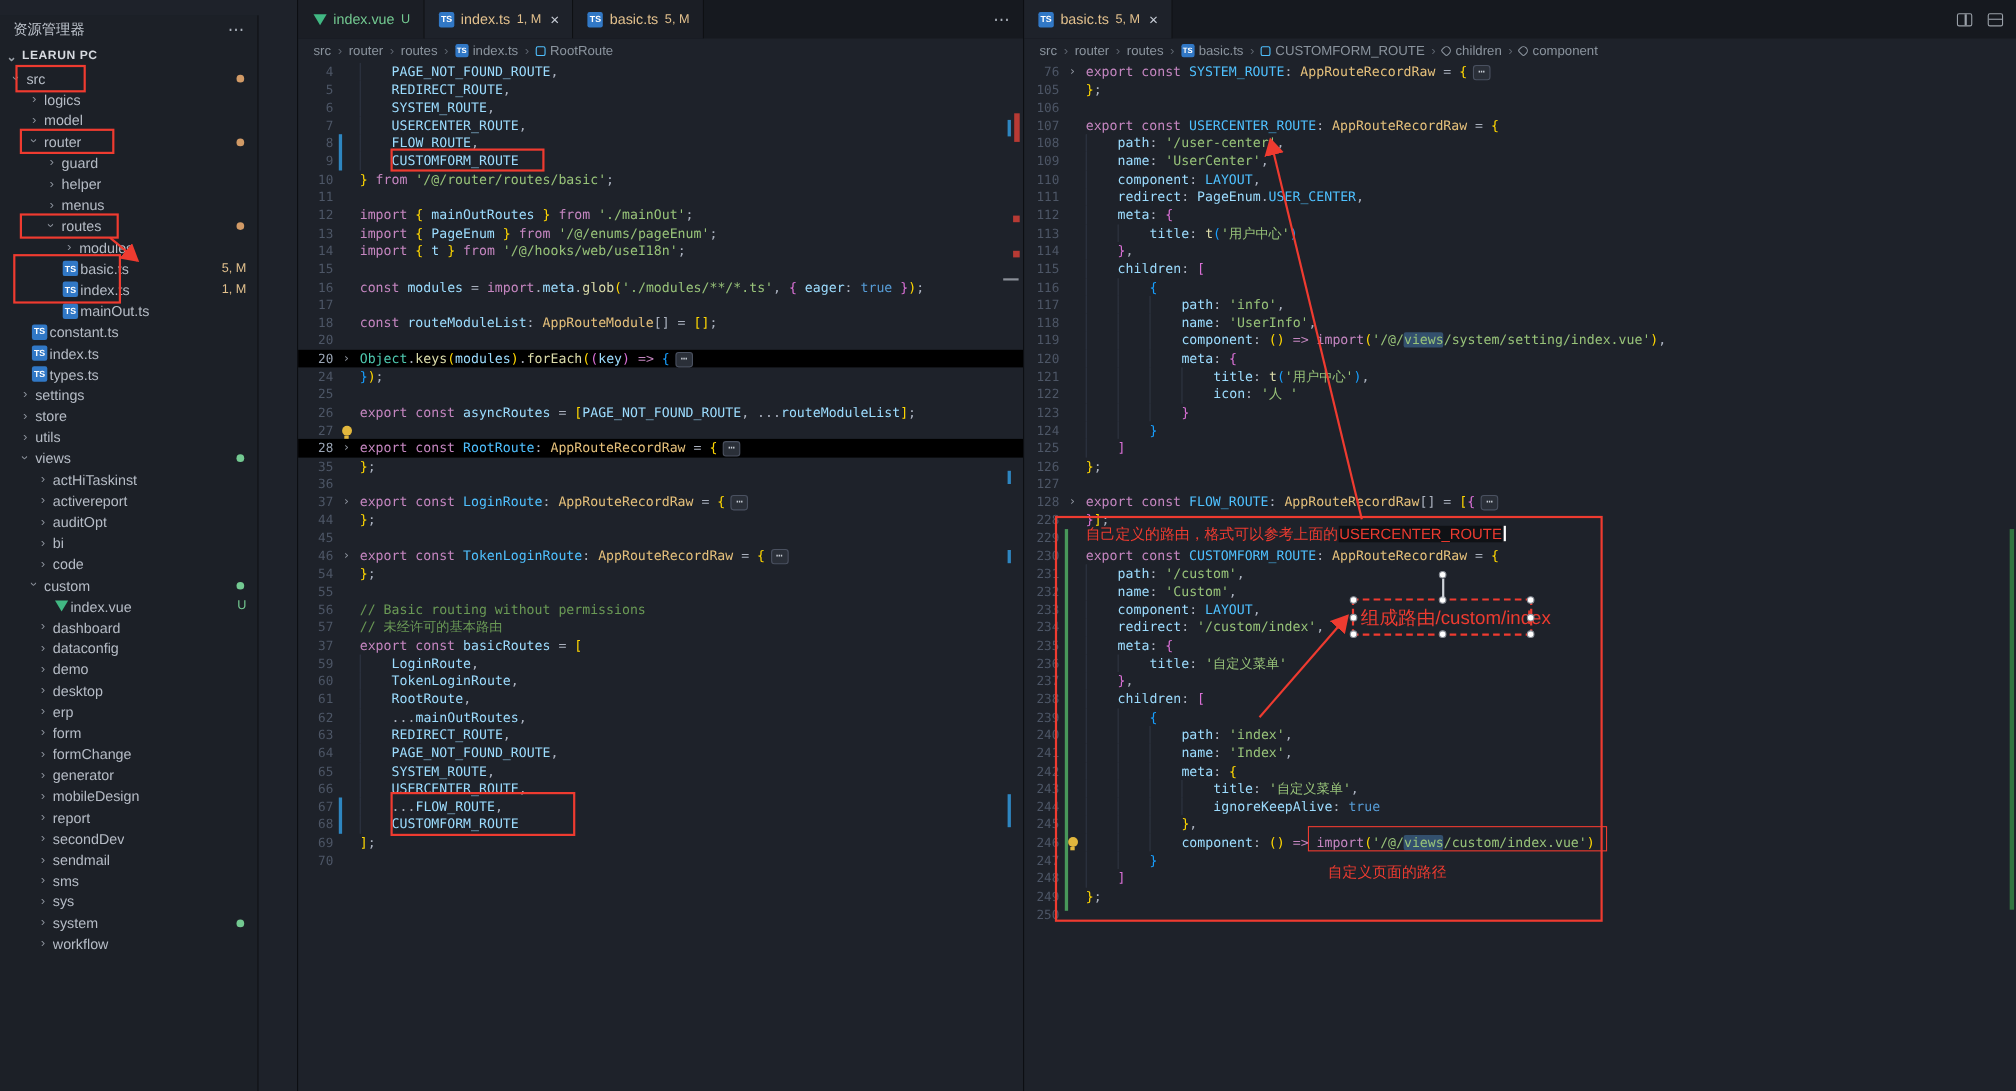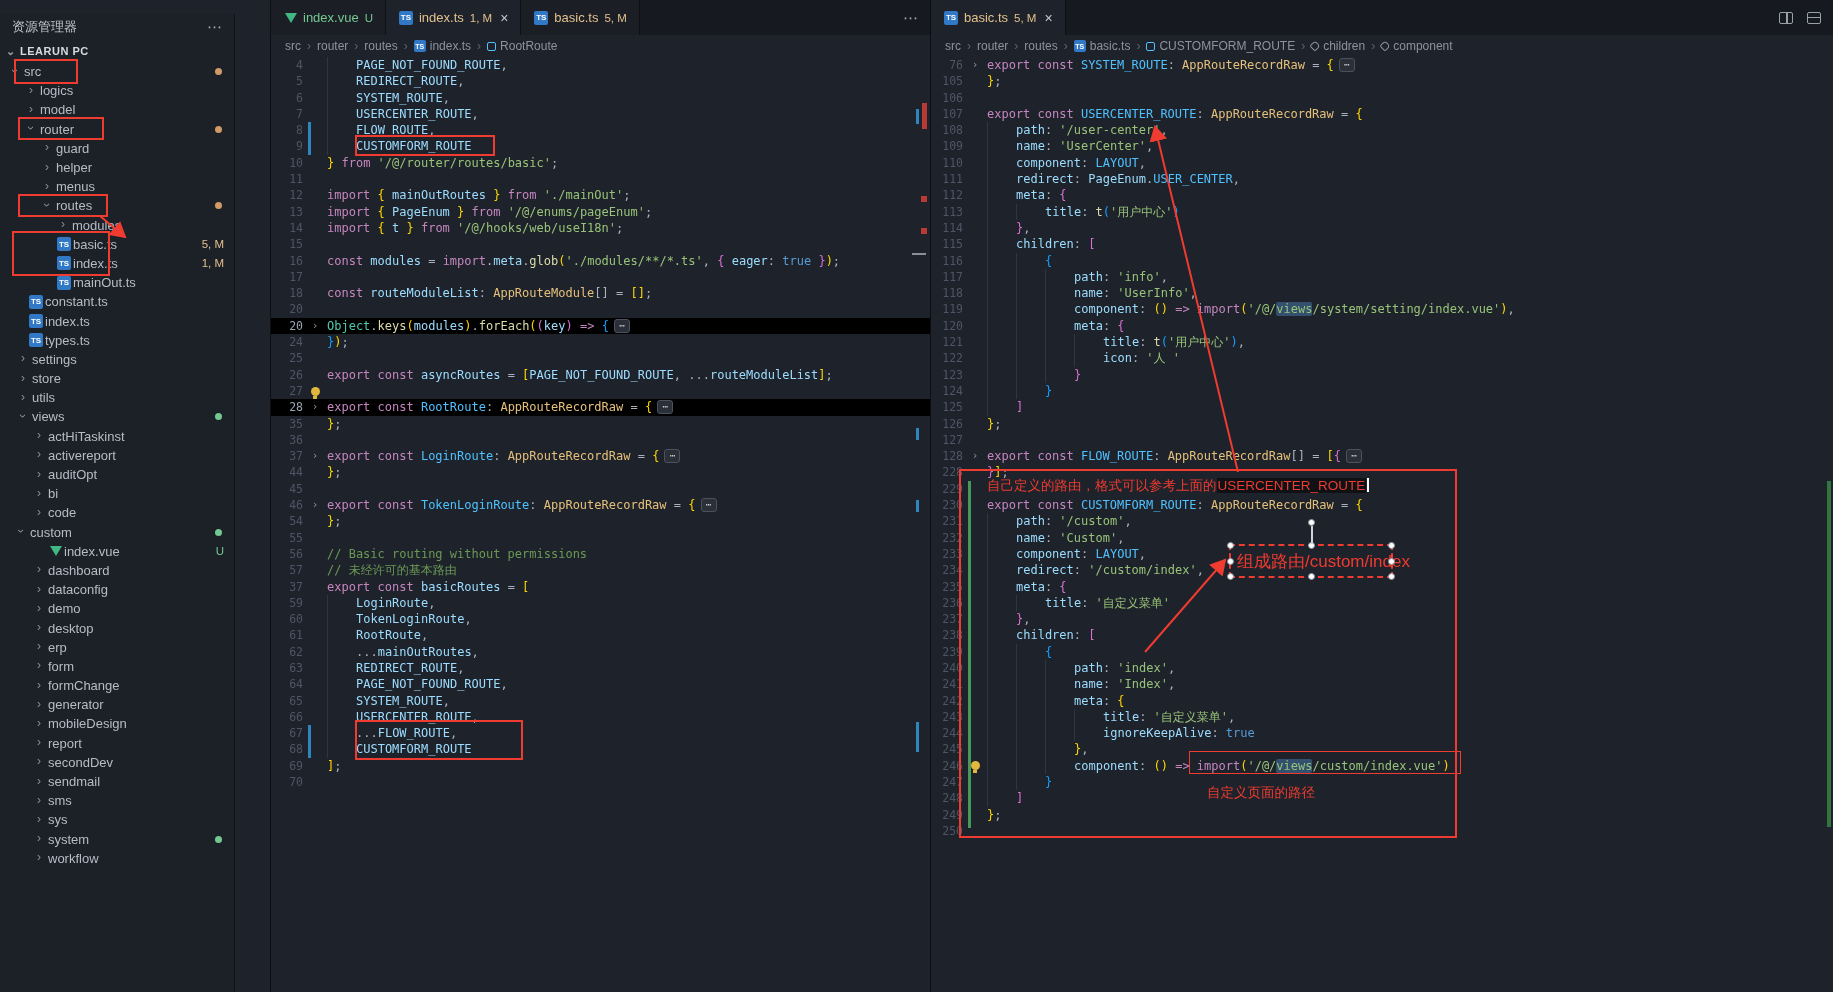--- a/index.html
+++ b/index.html
@@ -211,21 +211,21 @@
         <div class="trow" style="padding-left: 32px;">
           <span class="tchev">›</span>
           <span class="tlabel">bi</span>
           <span class="tspace"></span>
         </div>
         <div class="trow" style="padding-left: 32px;">
           <span class="tchev">›</span>
           <span class="tlabel">code</span>
           <span class="tspace"></span>
         </div>
-        <div class="trow" style="padding-left: 14px; align-items: center;">
+        <div class="trow" style="padding-left: 24px; align-items: center;">
           <span class="tchev open">›</span>
           <span class="tlabel">custom</span>
           <span class="tspace"></span>
           <span class="tdot new"></span>
         </div>
         <div class="trow" style="padding-left: 48px;">
           <span class="fico-vue"></span>
           <span class="tlabel">index.vue</span>
           <span class="tspace"></span>
           <span class="tbadge new">U</span>

